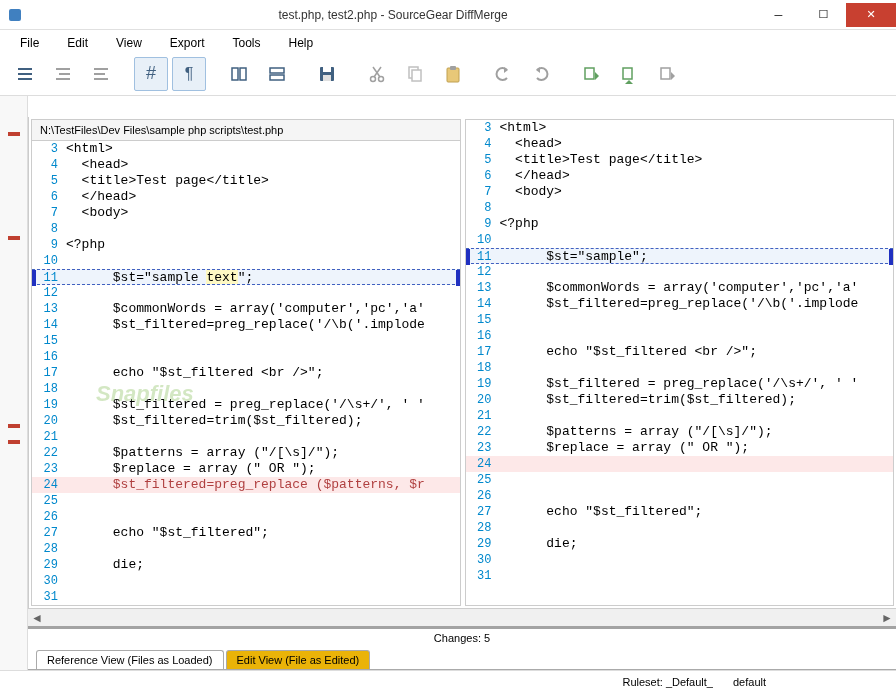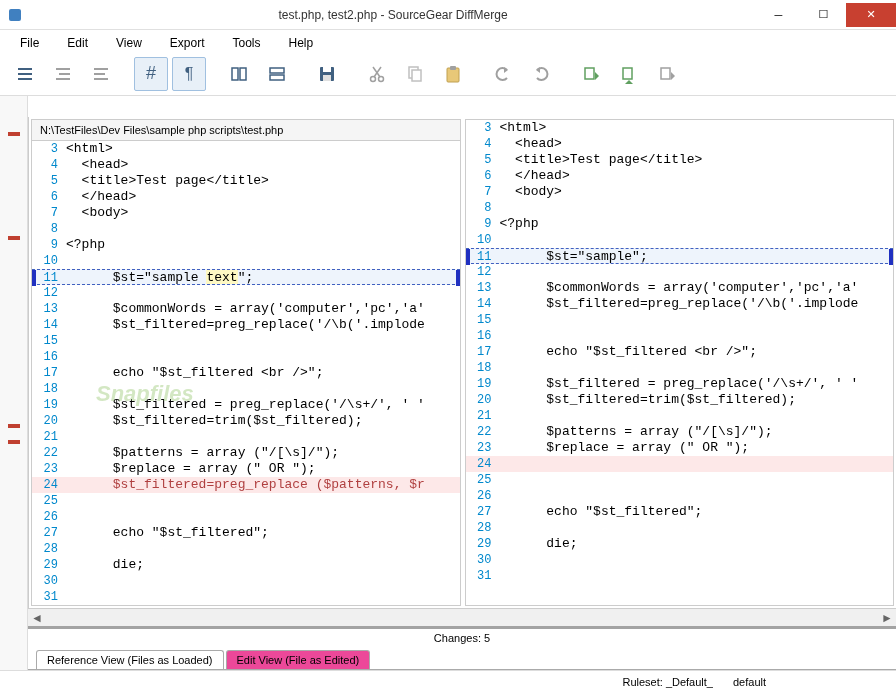--- a/index.html
+++ b/index.html
@@ -35,21 +35,21 @@
 .diff-bar { position: absolute; left: 0; top: 0; width: 4px; height: 16px; background: #2030c0; }
 .diff-bar-r { position: absolute; right: 0; top: 0; width: 4px; height: 16px; background: #2030c0; }
 .line-removed { background: #fde8e8; }
 .line-removed .line-content { color: #b04040; }
 .hl-text { background: #fef9c3; }
 .hscroll { height: 18px; background: #f0f0f0; border-top: 1px solid #ccc; display: flex; align-items: center; }
 .hscroll-btn { width: 18px; height: 16px; display: flex; align-items: center; justify-content: center; color: #666; }
 .hscroll-track { flex: 1; }
 .changes-bar { height: 20px; display: flex; align-items: center; justify-content: center; padding: 0 10px; border-top: 3px solid #a3a3a3; font-size: 11px; }
 .tabs-bar { height: 24px; display: flex; align-items: flex-end; border-bottom: 1px solid #aaa; padding: 0 8px; }
-.tab { padding: 3px 10px; border: 1px solid #aaa; border-bottom: none; background: #ec4899; font-size: 11px; margin-right: 2px; border-radius: 3px 3px 0 0; }
+.tab { padding: 3px 10px; border: 1px solid #aaa; border-bottom: none; background: #eab308; font-size: 11px; margin-right: 2px; border-radius: 3px 3px 0 0; }
 .tab.active { background: #fff; }
 .status-bar { height: 22px; display: flex; align-items: center; padding: 0 10px; font-size: 11px; gap: 20px; border-top: 1px solid #ddd; }
 .status-spacer { flex: 1; }
 .watermark { position: absolute; top: 240px; left: 64px; font-size: 22px; color: #a8d088; opacity: 0.5; font-family: Arial; pointer-events: none; font-weight: bold; font-style: italic; }
 </style>
 </head>
 <body>
 
 <div class="titlebar">
   <div class="titlebar-icon">

